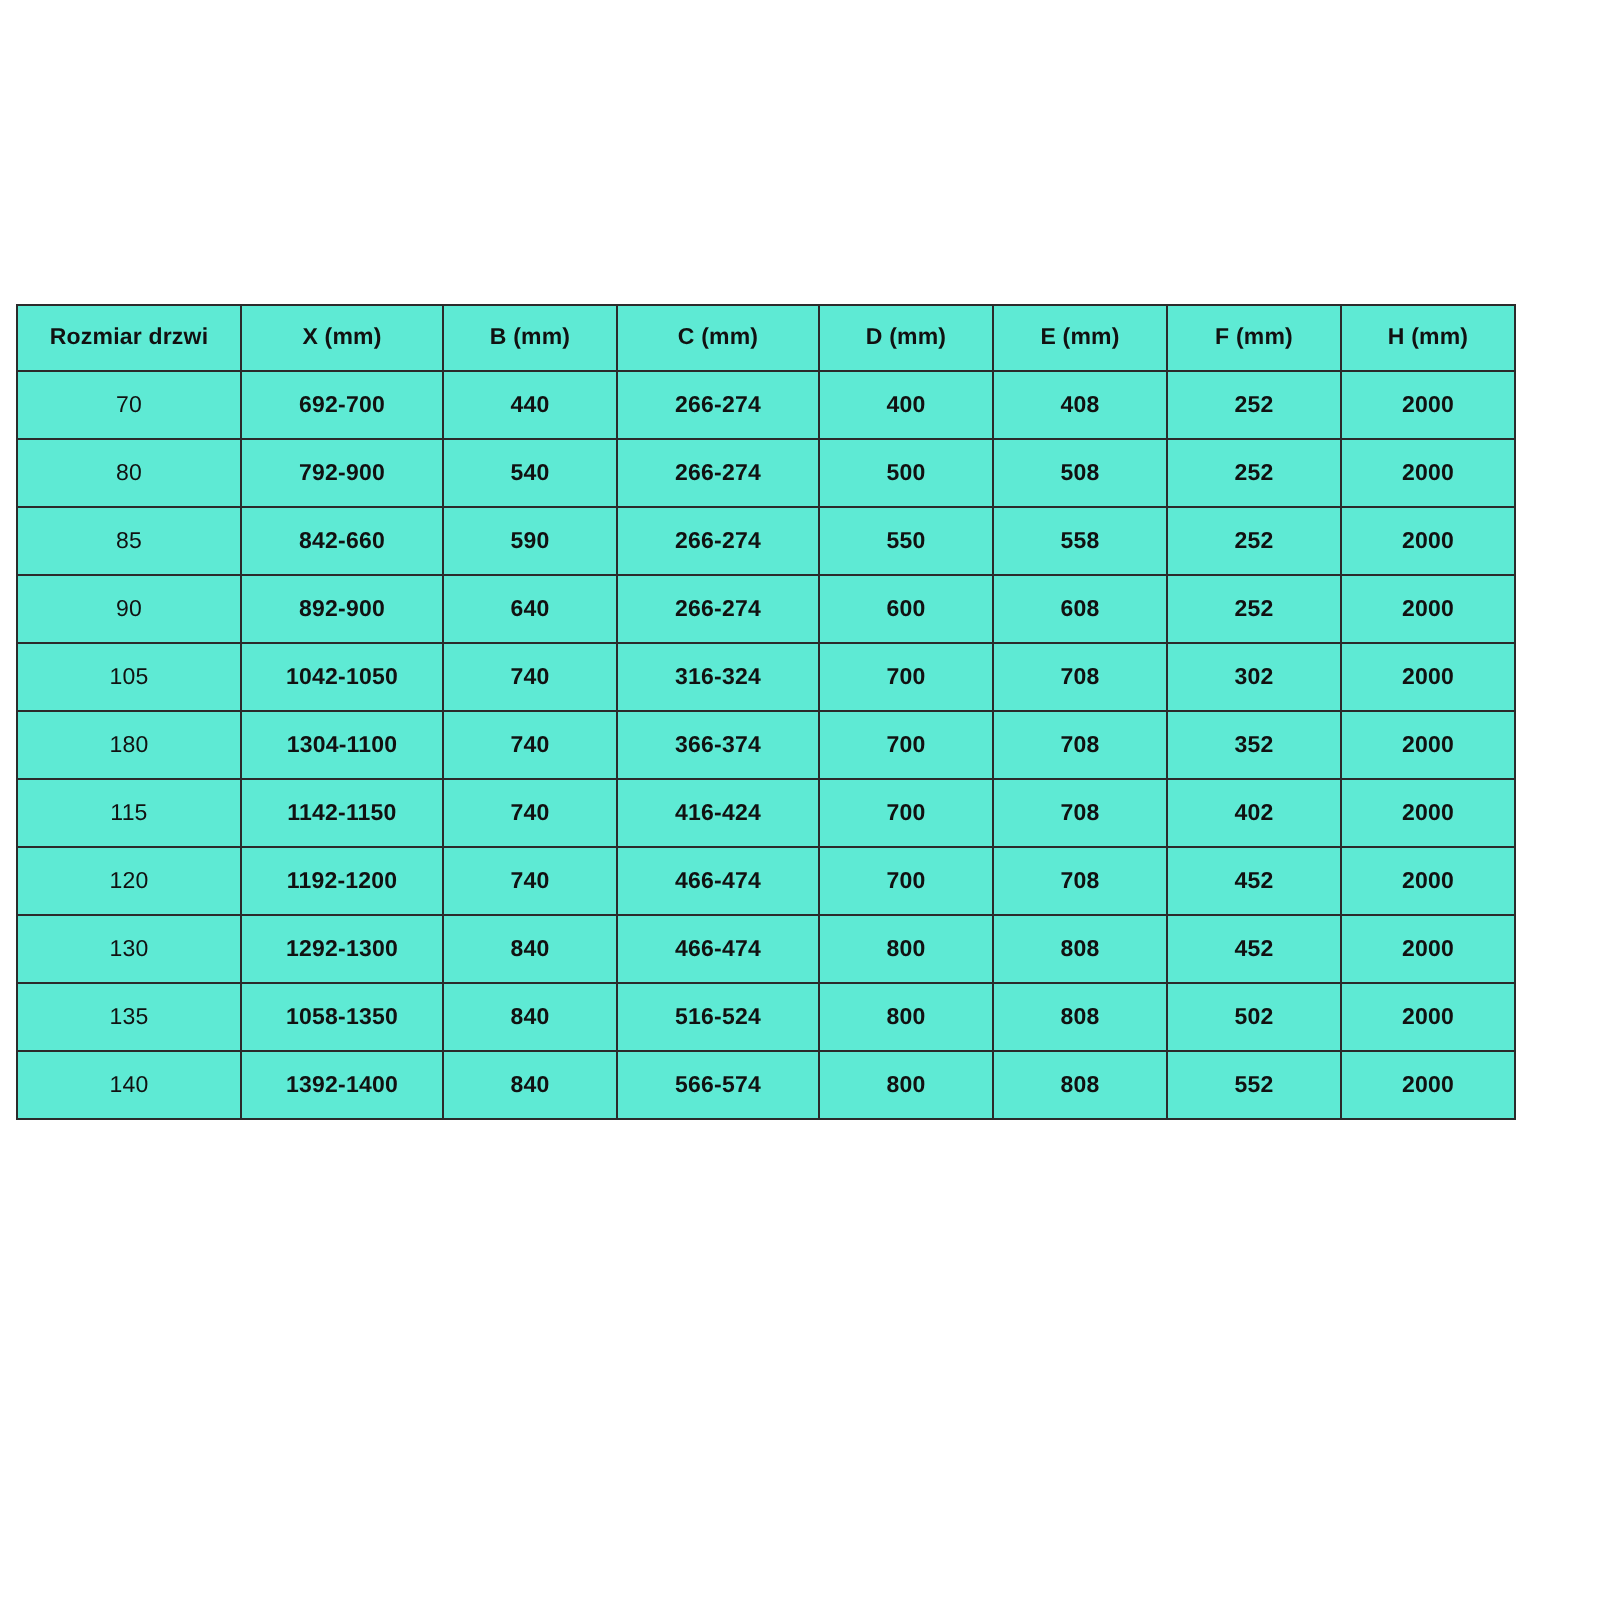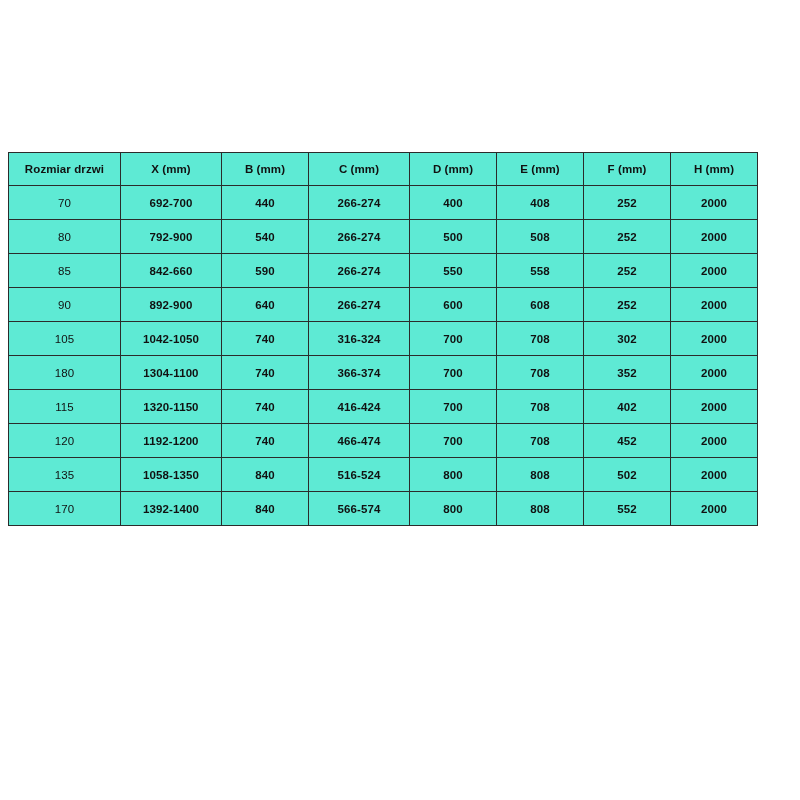--- a/index.html
+++ b/index.html
@@ -149,50 +149,60 @@
           <td>1304-1100</td>
           <td>740</td>
           <td>366-374</td>
           <td>700</td>
           <td>708</td>
           <td>352</td>
           <td>2000</td>
         </tr>
         <tr>
           <td class="size-col">115</td>
-          <td>1320-1150</td>
+          <td>1142-1150</td>
           <td>740</td>
           <td>416-424</td>
           <td>700</td>
           <td>708</td>
           <td>402</td>
           <td>2000</td>
         </tr>
         <tr>
           <td class="size-col">120</td>
           <td>1192-1200</td>
           <td>740</td>
           <td>466-474</td>
           <td>700</td>
           <td>708</td>
+          <td>452</td>
+          <td>2000</td>
+        </tr>
+        <tr>
+          <td class="size-col">130</td>
+          <td>1292-1300</td>
+          <td>840</td>
+          <td>466-474</td>
+          <td>800</td>
+          <td>808</td>
           <td>452</td>
           <td>2000</td>
         </tr>
         <tr>
           <td class="size-col">135</td>
           <td>1058-1350</td>
           <td>840</td>
           <td>516-524</td>
           <td>800</td>
           <td>808</td>
           <td>502</td>
           <td>2000</td>
         </tr>
         <tr>
-          <td class="size-col">170</td>
+          <td class="size-col">140</td>
           <td>1392-1400</td>
           <td>840</td>
           <td>566-574</td>
           <td>800</td>
           <td>808</td>
           <td>552</td>
           <td>2000</td>
         </tr>
       </tbody>
     </table>

